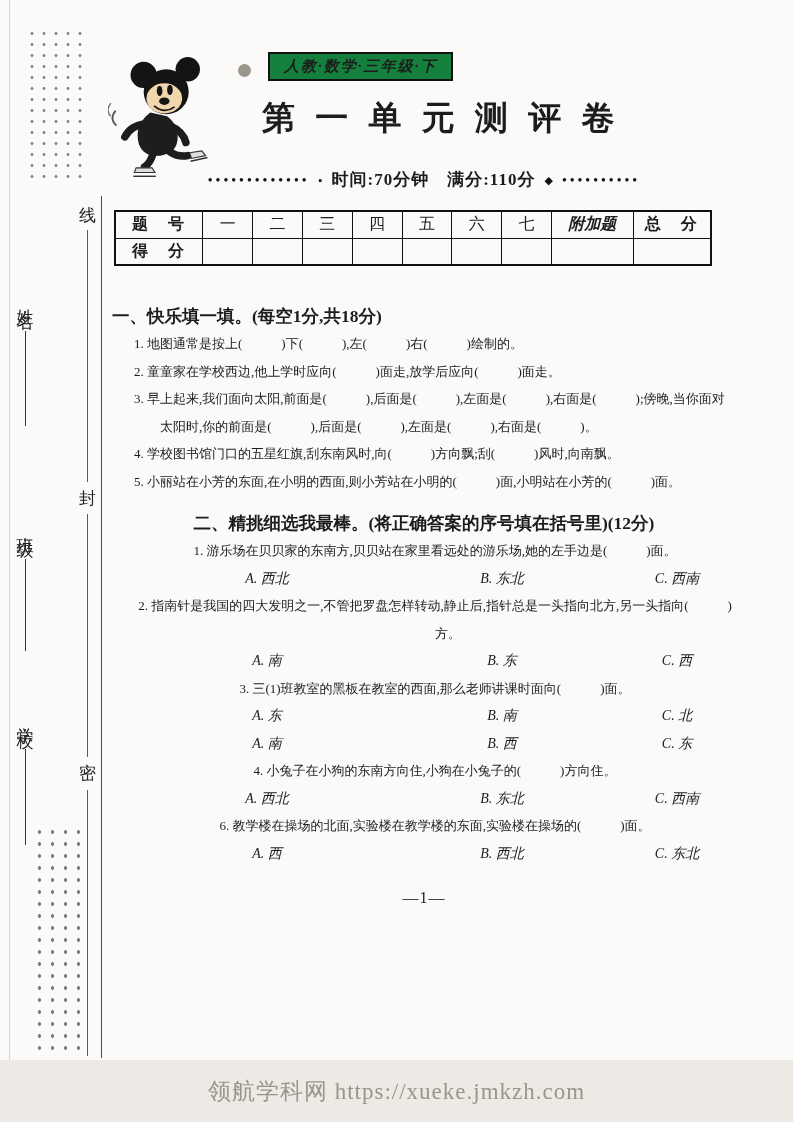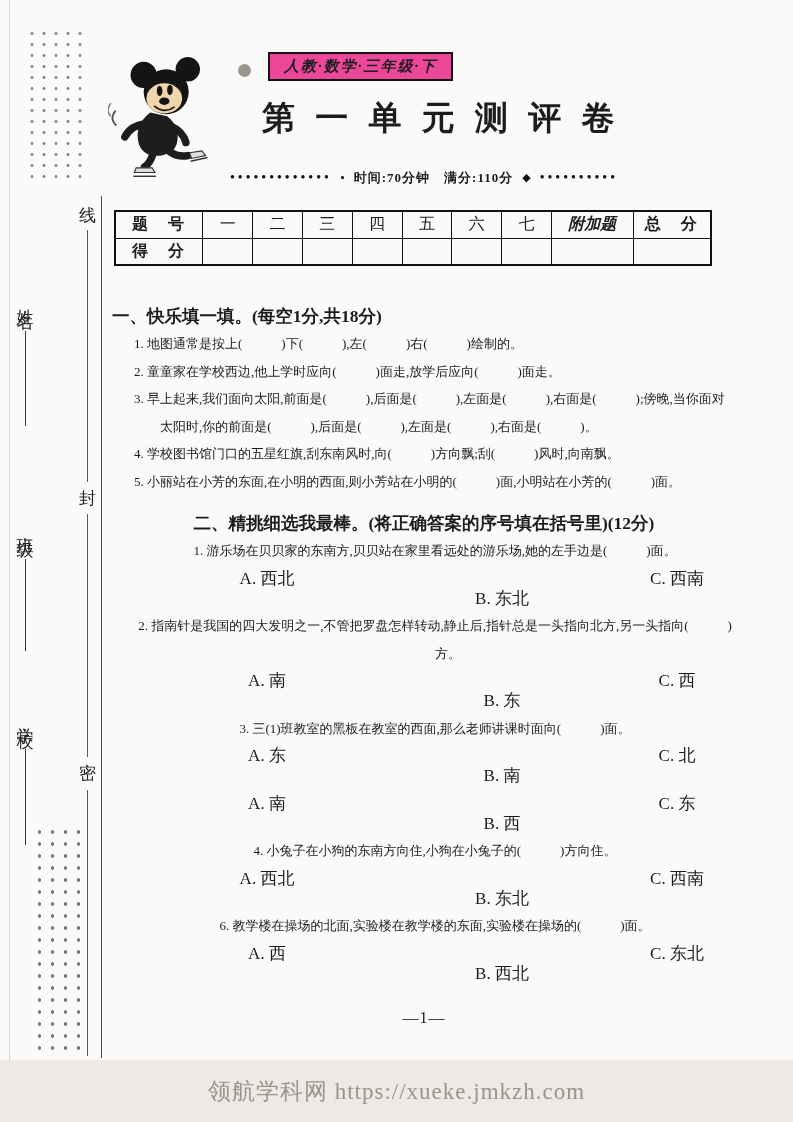--- a/index.html
+++ b/index.html
@@ -34,48 +34,48 @@
   .vfield.school { top:714px; } .vfield.school .vblank{ height:96px; }
 
   
   .content { position:absolute; left:112px; top:48px; width:624px; }
 
   .header-block { position:relative; height:162px; }
   .mascot { position:absolute; left:-4px; top:8px; }
   .deco-dot { position:absolute; left:126px; top:16px; width:13px; height:13px; border-radius:50%; background:#9a958d; }
   .edition-box {
     position:absolute; left:156px; top:4px; border:2px solid #111;
-    padding:3px 14px; font-size:15px; font-weight:bold; font-style:italic; letter-spacing:2px; background:#ec4899;
+    padding:3px 14px; font-size:15px; font-weight:bold; font-style:italic; letter-spacing:2px; background:#15803d;
   }
   .page-title {
     position:absolute; left:150px; top:48px; font-size:33px; font-weight:bold; letter-spacing:6px; white-space:nowrap;
   }
   .meta-line { position:absolute; left:0; top:120px; width:100%; text-align:center; white-space:nowrap; }
   .meta-dots   { font-size:8px; letter-spacing:3px; color:#111; vertical-align:3px; }
   .meta-marker { font-size:11px; color:#111; padding:0 5px; vertical-align:1px; }
-  .meta-text   { font-size:13px; font-weight:bold; letter-spacing:1px;text-align:right; }
+  .meta-text   { font-size:17px; font-weight:bold; letter-spacing:1px;text-align:right; }
 
   table.score-table { border-collapse:collapse; width:598px; margin-left:2px; border:2px solid #111; }
   table.score-table td {
     border:1px solid #111; height:27px; text-align:center; font-size:16px; padding:0 2px; background:#fbfaf8;
   }
   td.w-label { width:88px; font-weight:bold; letter-spacing:2px; }
   td.w-num   { width:50px; }
   td.w-extra { width:82px; font-weight:bold;font-style:italic; }
   td.w-total { width:78px; font-weight:bold; letter-spacing:2px; }
 
   .section { margin-top:36px; }
   .section.second { margin-top:14px;text-align:center; }
   .section-title { font-size:17.5px; font-weight:bold; line-height:28px; }
   .question {
     margin-left:22px; font-size:13px; line-height:27.5px;
     padding-left:26px; text-indent:-26px; color:#1c1c1c;
   }
-  .options { margin-left:22px; padding-left:14px; display:flex; font-size:17px; line-height:27.5px; }
-  .opt-a { width:238px; } .opt-b { width:232px;margin-top:20px; } .opt-c { flex:1; }
+  .options { margin-left:22px; padding-left:14px; display:flex; font-size:14px; line-height:27.5px;font-style:italic; }
+  .opt-a { width:238px; } .opt-b { width:232px; } .opt-c { flex:1; }
 
   .page-number { text-align:center; margin-top:22px; font-size:16px; letter-spacing:1px; }
 
   .footer {
     position:absolute; left:0; bottom:0; width:793px; height:62px; background:#edeae6;
     display:flex; align-items:center; justify-content:center;
     font-size:23px; color:#9b948a; letter-spacing:1px;
   }
 </style>
 </head>

